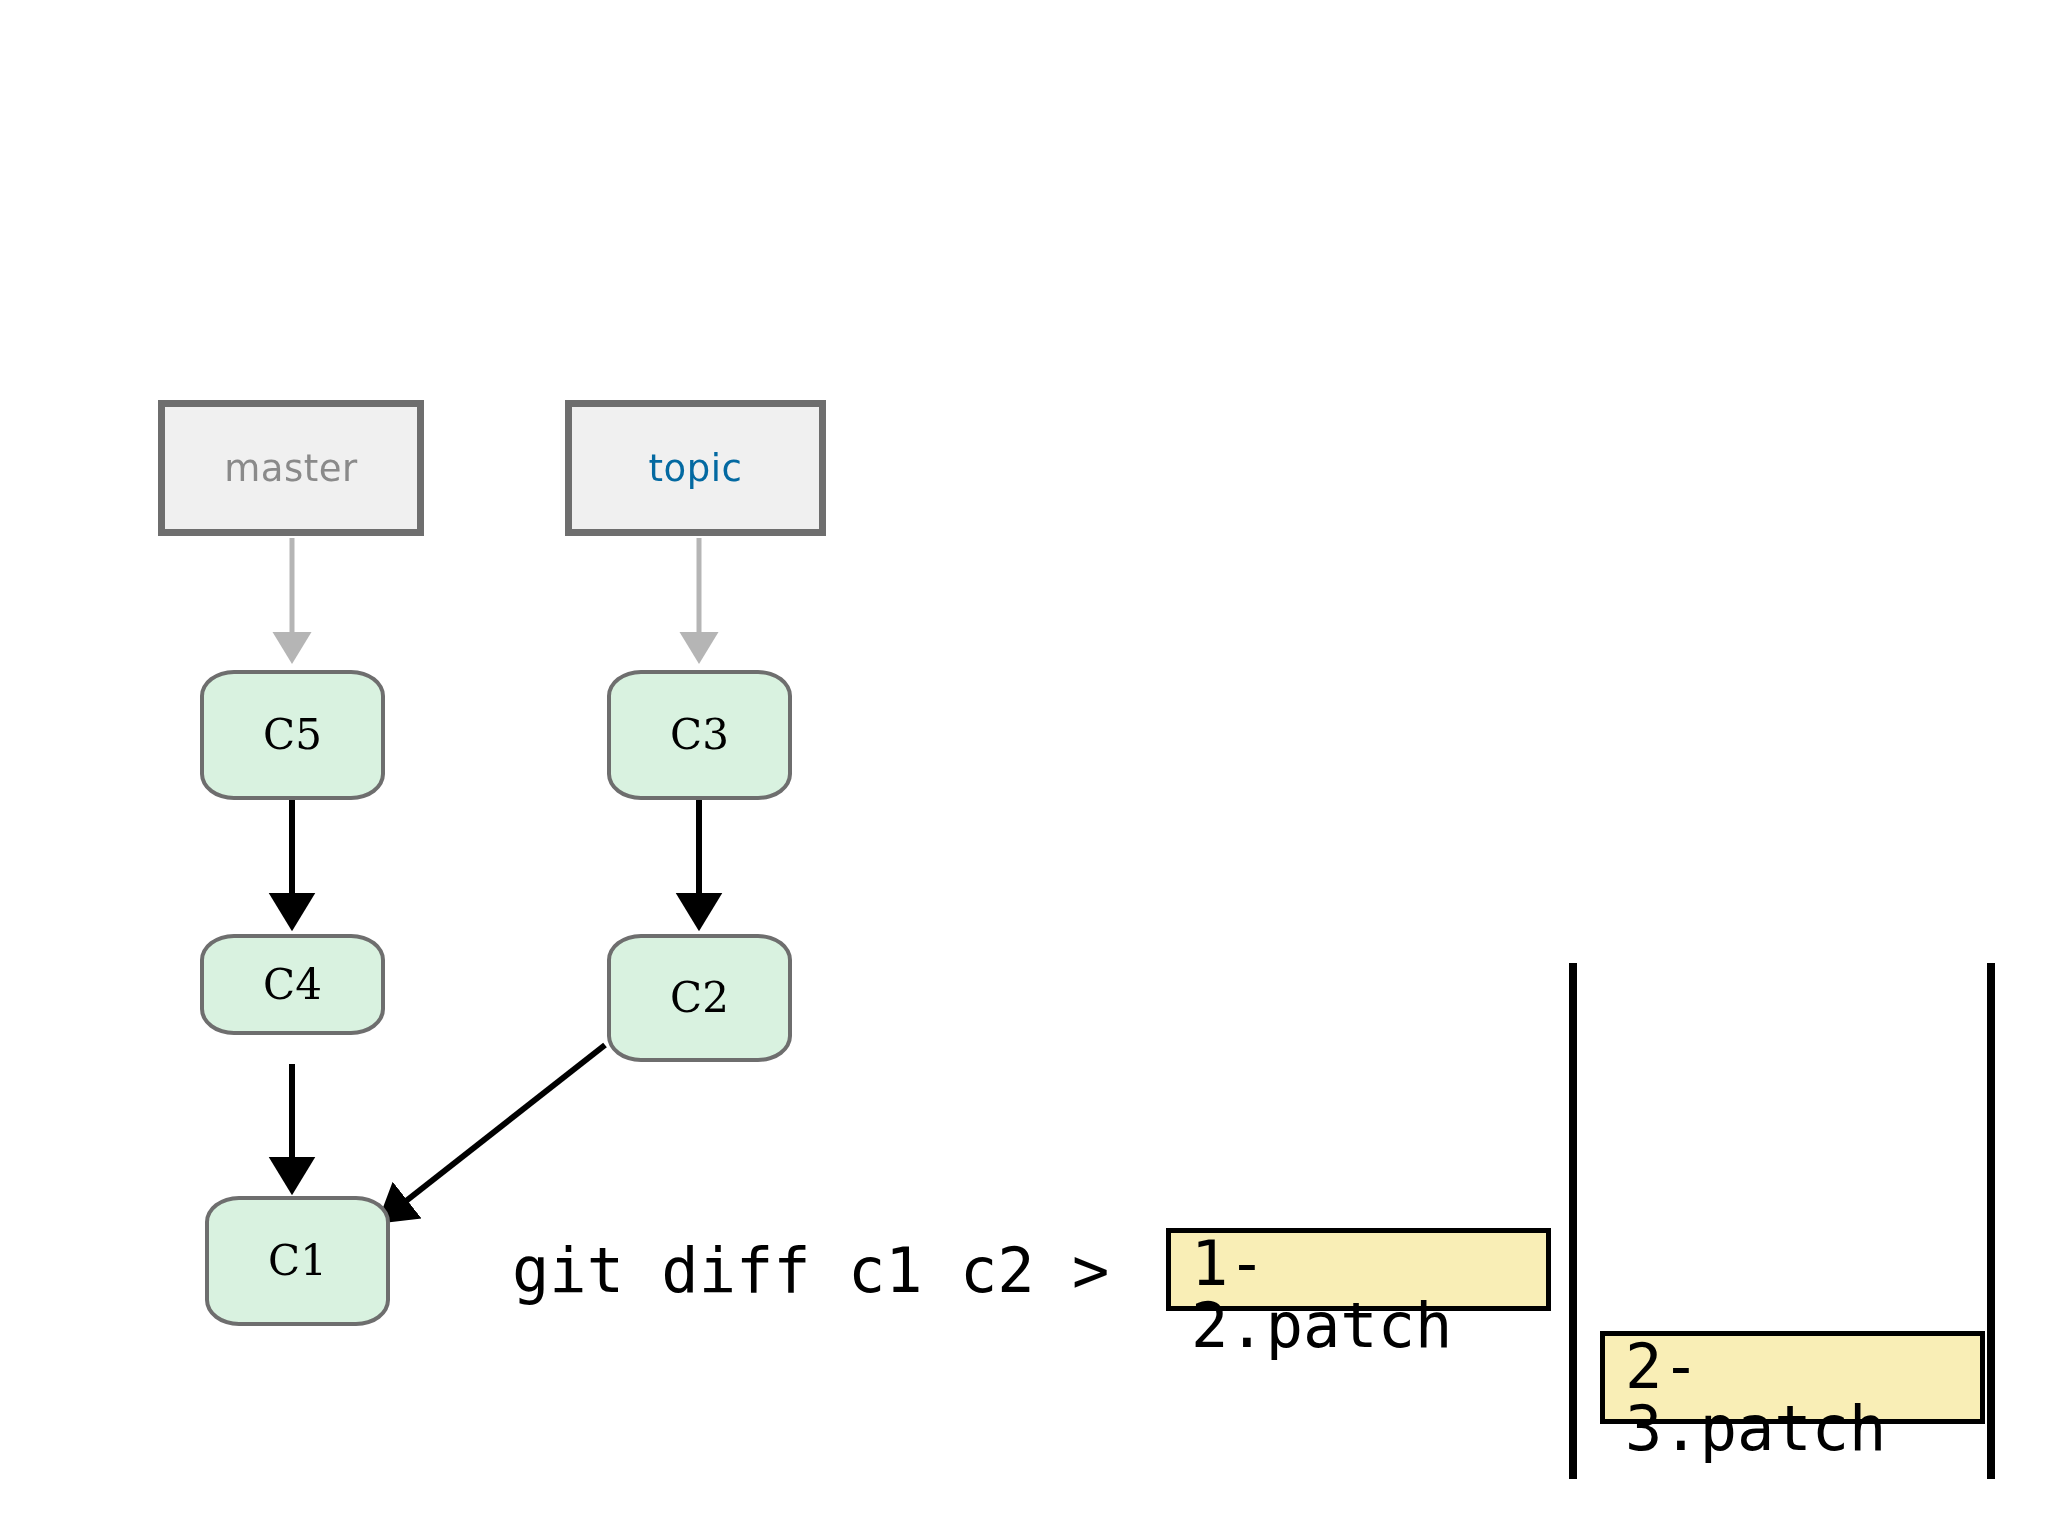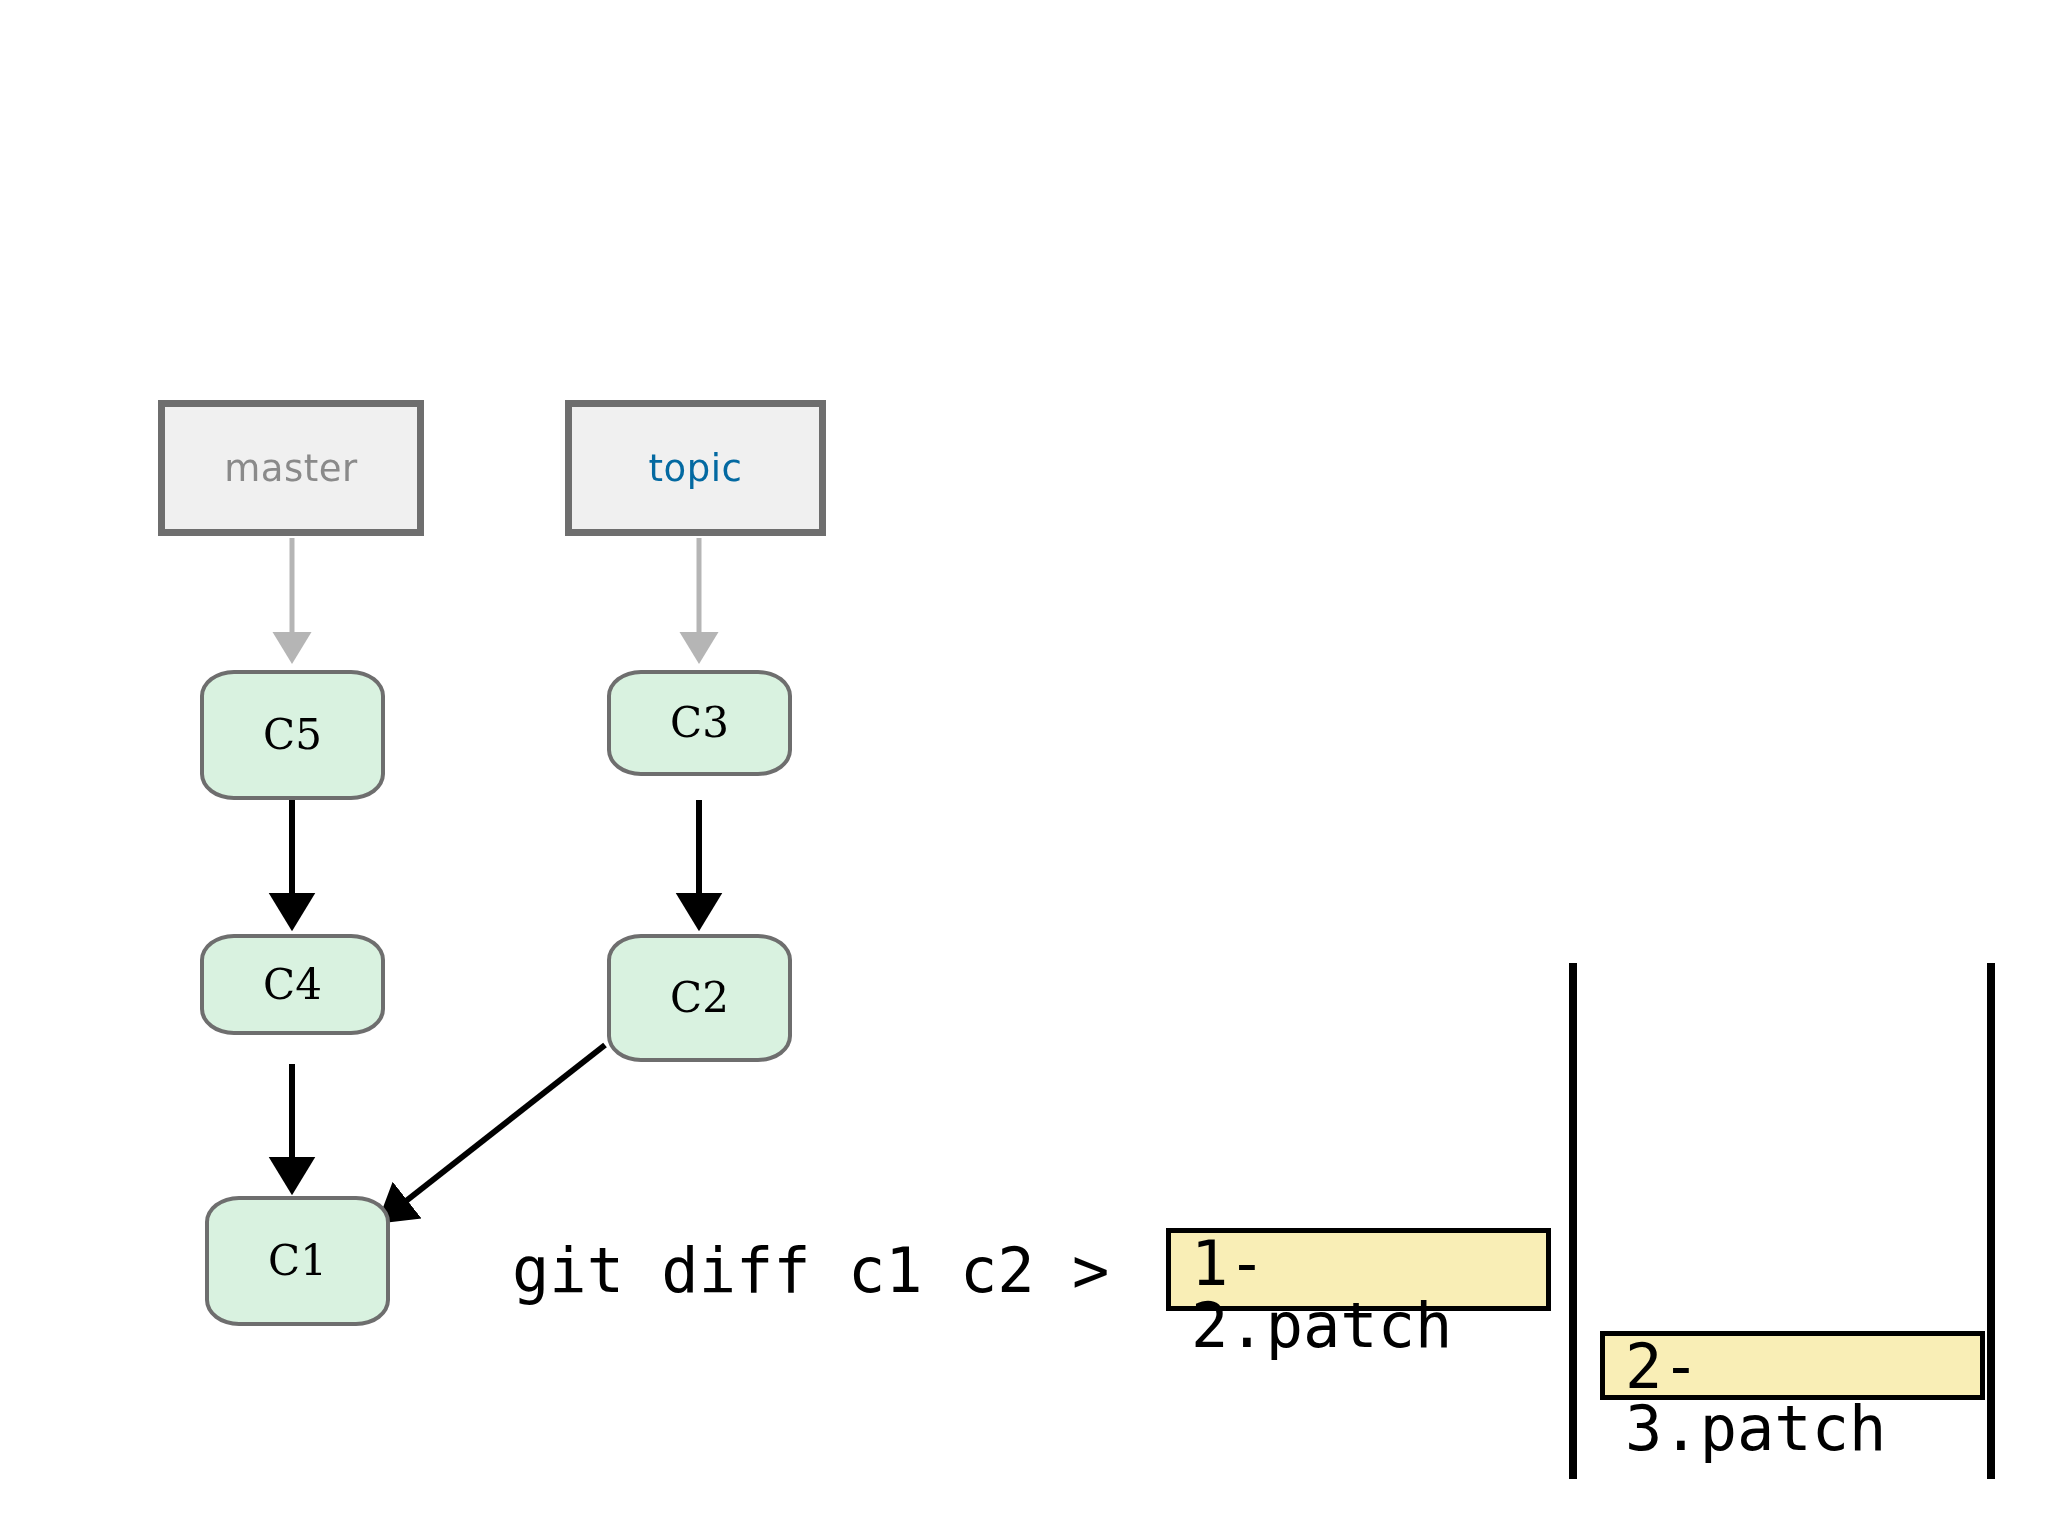--- a/index.html
+++ b/index.html
@@ -130,21 +130,21 @@
 
     <line x1="292" y1="1064" x2="292" y2="1176" stroke="#000000" stroke-width="6" marker-end="url(#head-black)"></line>
 
     <line x1="605" y1="1045" x2="392" y2="1212" stroke="#000000" stroke-width="6" marker-end="url(#head-black)"></line>
   </svg>
 
   <div class="commit-node" id="node-c5" style="left: 200px; top: 670px; width: 185px; height: 130px; background: rgb(217, 242, 224); border-color: rgb(110, 110, 110);">
     <span class="commit-label">C5</span>
   </div>
 
-  <div class="commit-node" id="node-c3" style="left: 607px; top: 670px; width: 185px; height: 106px; background: rgb(217, 242, 224); border-color: rgb(110, 110, 110);">
+  <div class="commit-node" id="node-c3" style="left: 607px; top: 670px; width: 185px; height: 130px; background: rgb(217, 242, 224); border-color: rgb(110, 110, 110);">
     <span class="commit-label">C3</span>
   </div>
 
   <div class="commit-node" id="node-c4" style="left: 200px; top: 934px; width: 185px; height: 101px; background: rgb(217, 242, 224); border-color: rgb(110, 110, 110);">
     <span class="commit-label">C4</span>
   </div>
 
   <div class="commit-node" id="node-c2" style="left: 607px; top: 934px; width: 185px; height: 128px; background: rgb(217, 242, 224); border-color: rgb(110, 110, 110);">
     <span class="commit-label">C2</span>
   </div>
@@ -154,20 +154,20 @@
   </div>
 
   <div class="command-line" id="cmd-line" style="left: 512px; top: 1240px;">
     <span class="command-text" style="font-size: 62px;">git diff c1 c2 &gt;</span>
   </div>
 
   <div class="patch-box" id="patch-1-2" style="left: 1166px; top: 1228px; width: 385px; height: 83px; background: rgb(249, 238, 182); border-color: rgb(0, 0, 0);">
     <span class="patch-label">1-2.patch</span>
   </div>
 
-  <div class="patch-box" id="patch-2-3" style="left: 1600px; top: 1331px; width: 385px; height: 69px; background: rgb(249, 238, 182); border-color: rgb(0, 0, 0);">
+  <div class="patch-box" id="patch-2-3" style="left: 1600px; top: 1331px; width: 385px; height: 93px; background: rgb(249, 238, 182); border-color: rgb(0, 0, 0);">
     <span class="patch-label">2-3.patch</span>
   </div>
 
   <div class="vrule" id="rule-left" style="left: 1569px; top: 963px; width: 8px; height: 516px; background: rgb(0, 0, 0);"></div>
   <div class="vrule" id="rule-right" style="left: 1987px; top: 963px; width: 8px; height: 516px; background: rgb(0, 0, 0);"></div>
 
 </div>
 
 </body></html>

